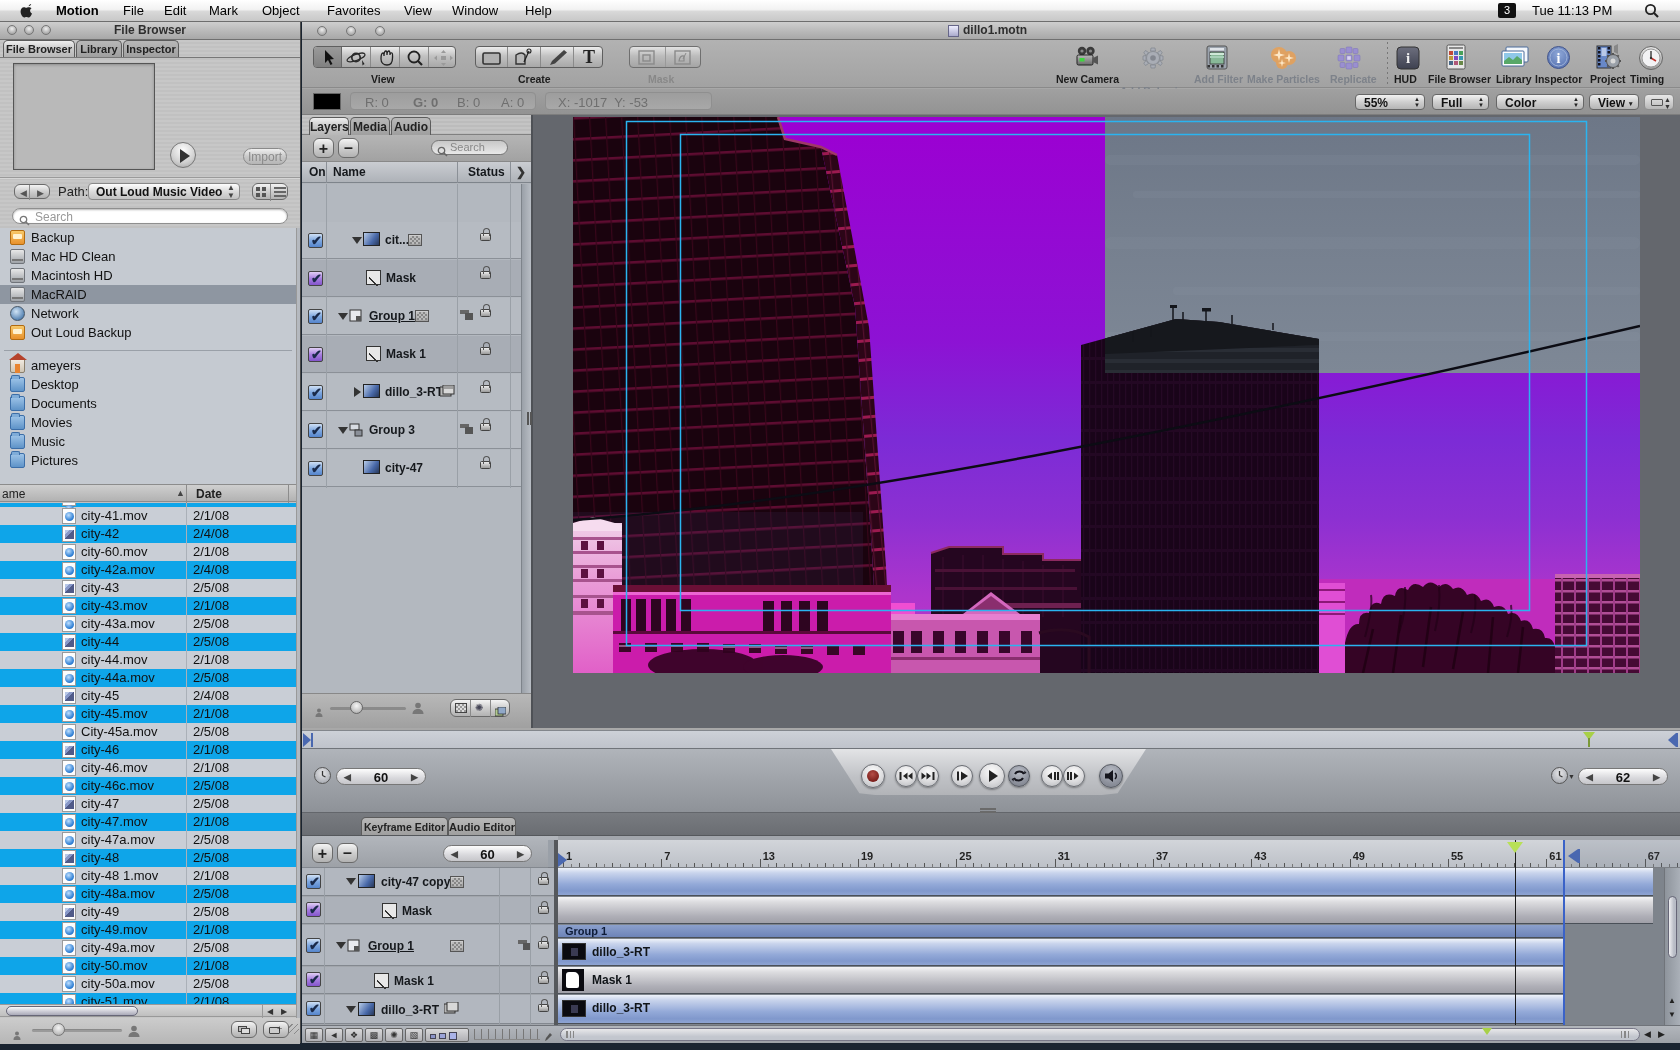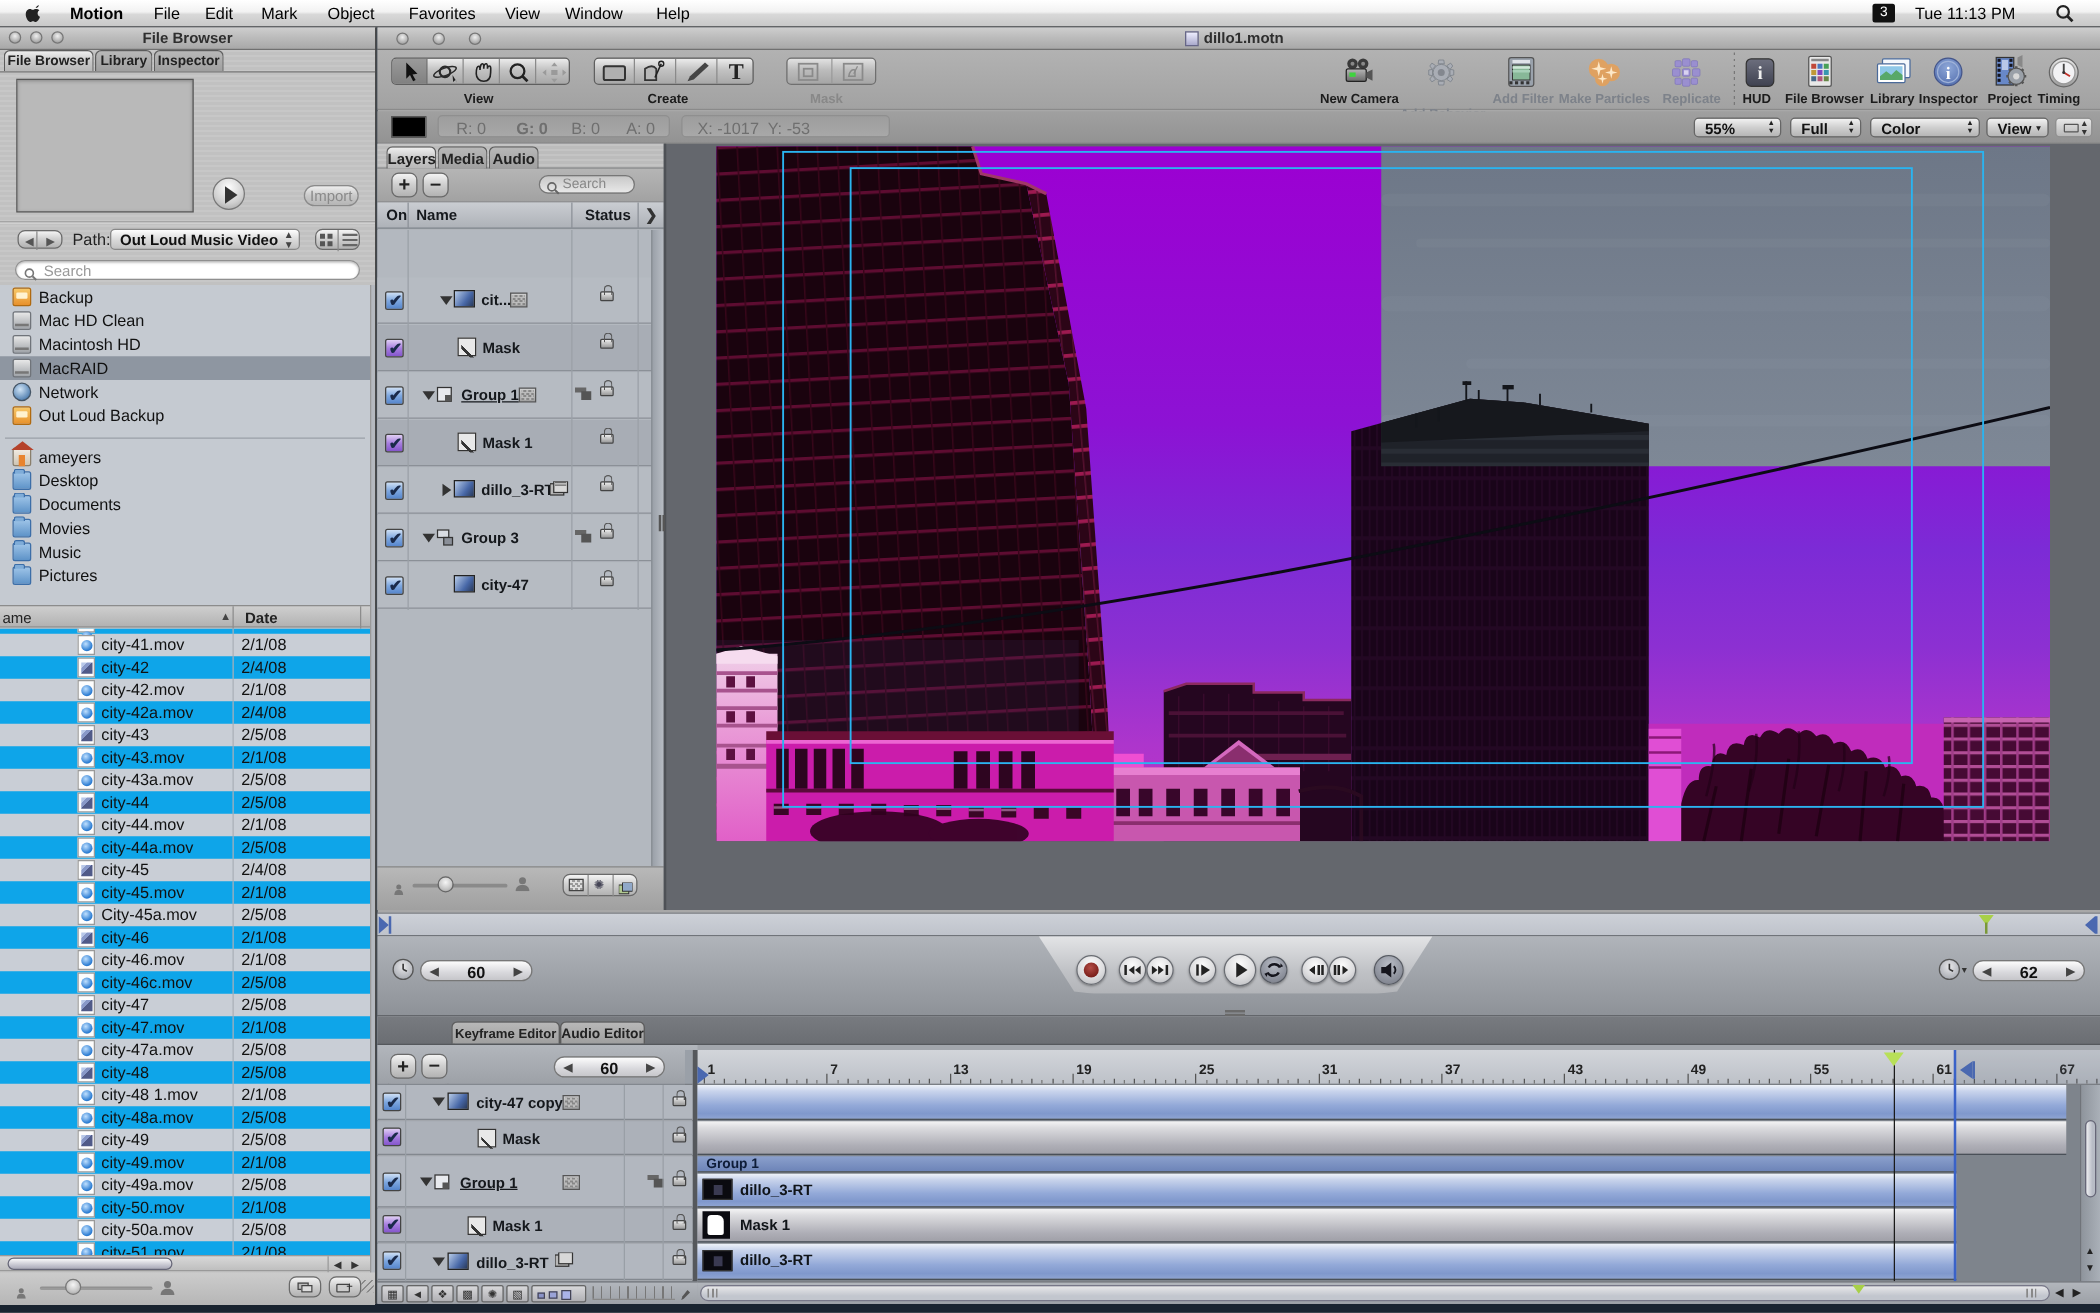--- a/index.html
+++ b/index.html
@@ -236,21 +236,21 @@
             <span class="fdate">2/1/08</span>
           </div>
         <div class="frow od" style="top:22px;">
             <span class="fic mtn"></span>
             <span class="fname">city-42</span>
             <span class="fdiv"></span>
             <span class="fdate">2/4/08</span>
           </div>
         <div class="frow" style="top:40px;">
             <span class="fic mov"></span>
-            <span class="fname">city-42.mov</span>
+            <span class="fname">city-60.mov</span>
             <span class="fdiv"></span>
             <span class="fdate">2/1/08</span>
           </div>
         <div class="frow od" style="top:58px;">
             <span class="fic mov"></span>
             <span class="fname">city-42a.mov</span>
             <span class="fdiv"></span>
             <span class="fdate">2/4/08</span>
           </div>
         <div class="frow" style="top:76px;">

